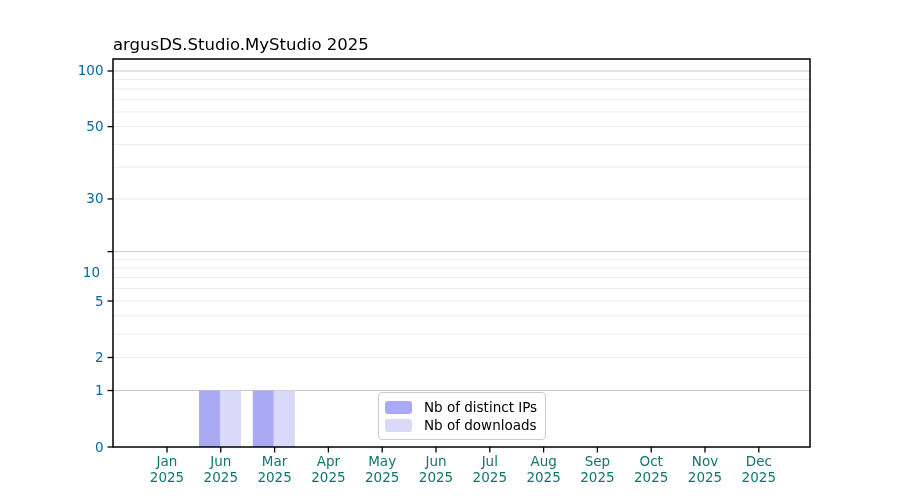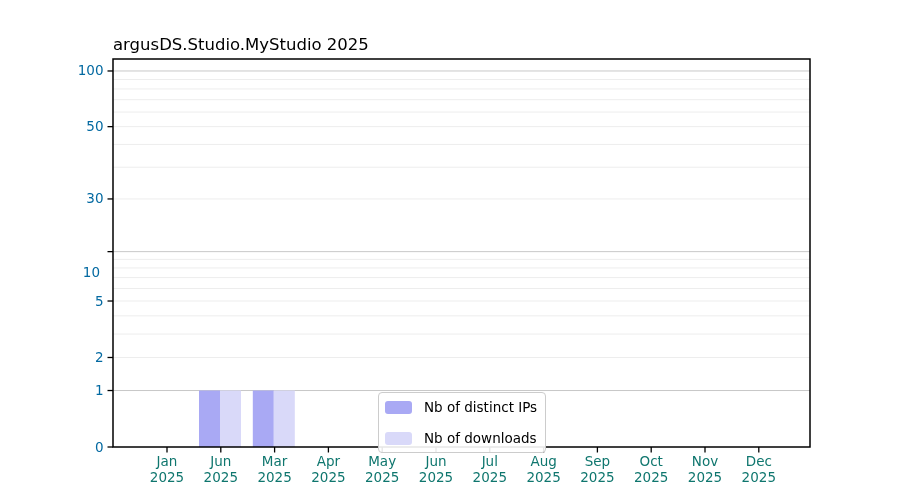--- a/index.html
+++ b/index.html
@@ -40,21 +40,21 @@
   #legend {
     position: absolute;
     left: 378px;
     top: 392px;
     background: rgba(255,255,255,0.9);
     border: 1px solid #cccccc;
     border-radius: 4px;
     padding: 5px 8px 5px 6px;
     display: flex;
     flex-direction: column;
-    gap: 13px;
+    gap: 0;
   }
   .legend-row { display: flex; align-items: center; gap: 12px; }
   .legend-swatch {
     width: 27px;
     height: 13px;
     border-radius: 3px;
     flex: 0 0 auto;
   }
   .legend-label {
     font-size: 13.5px;

